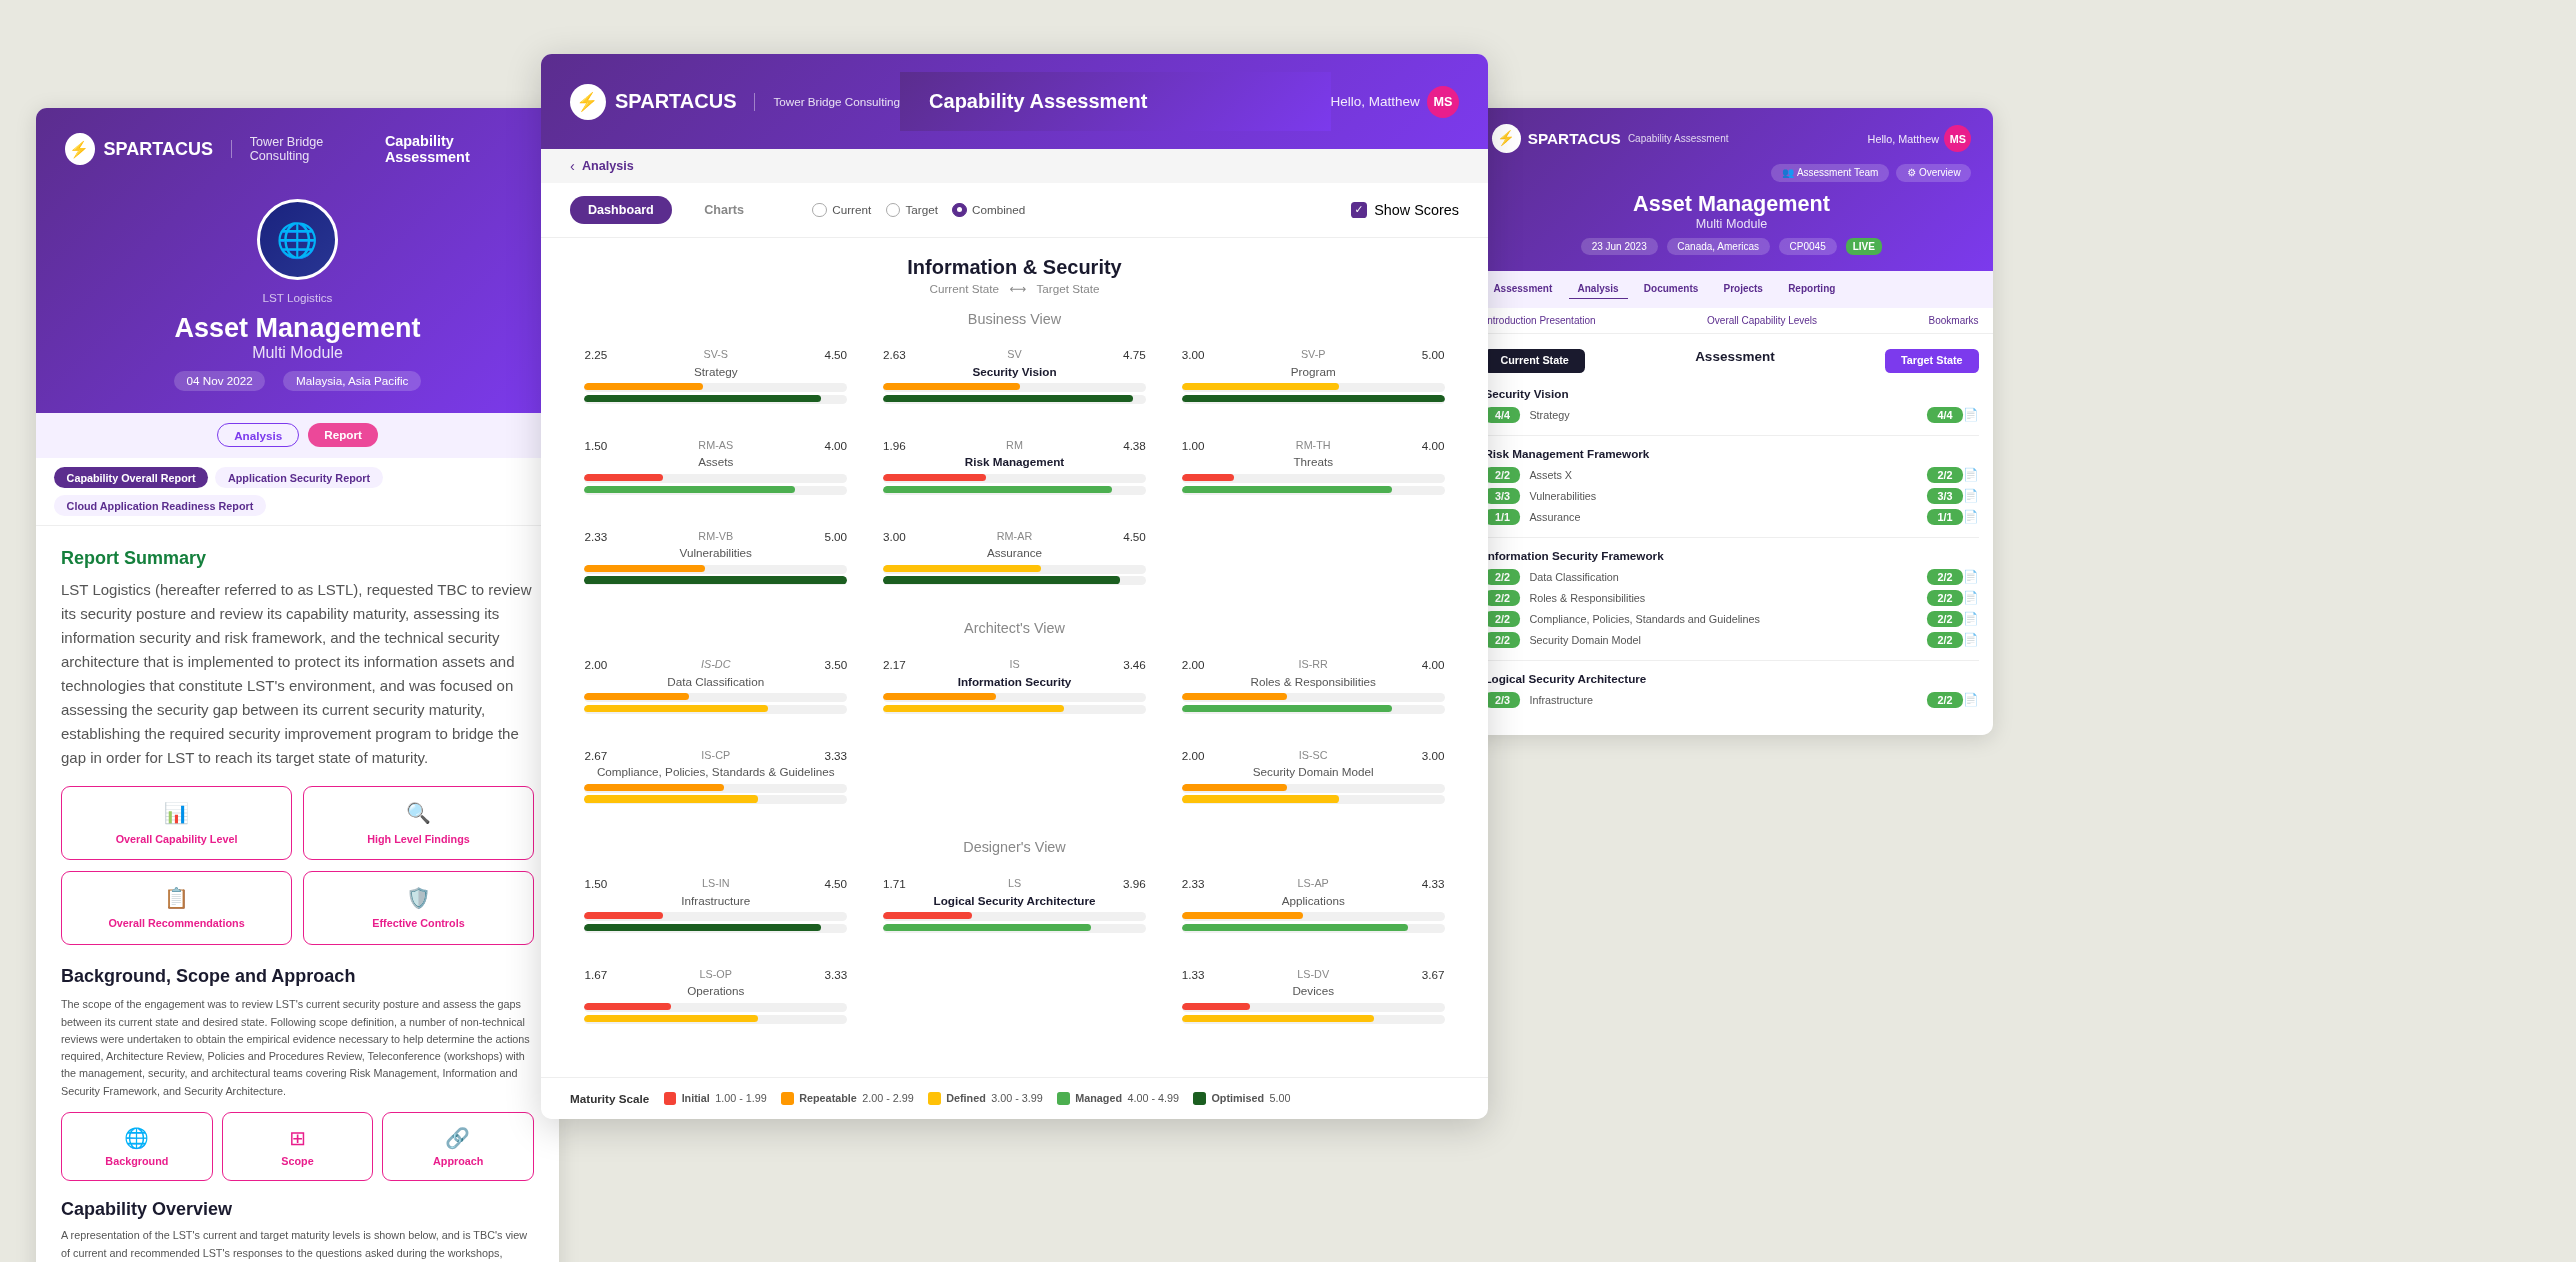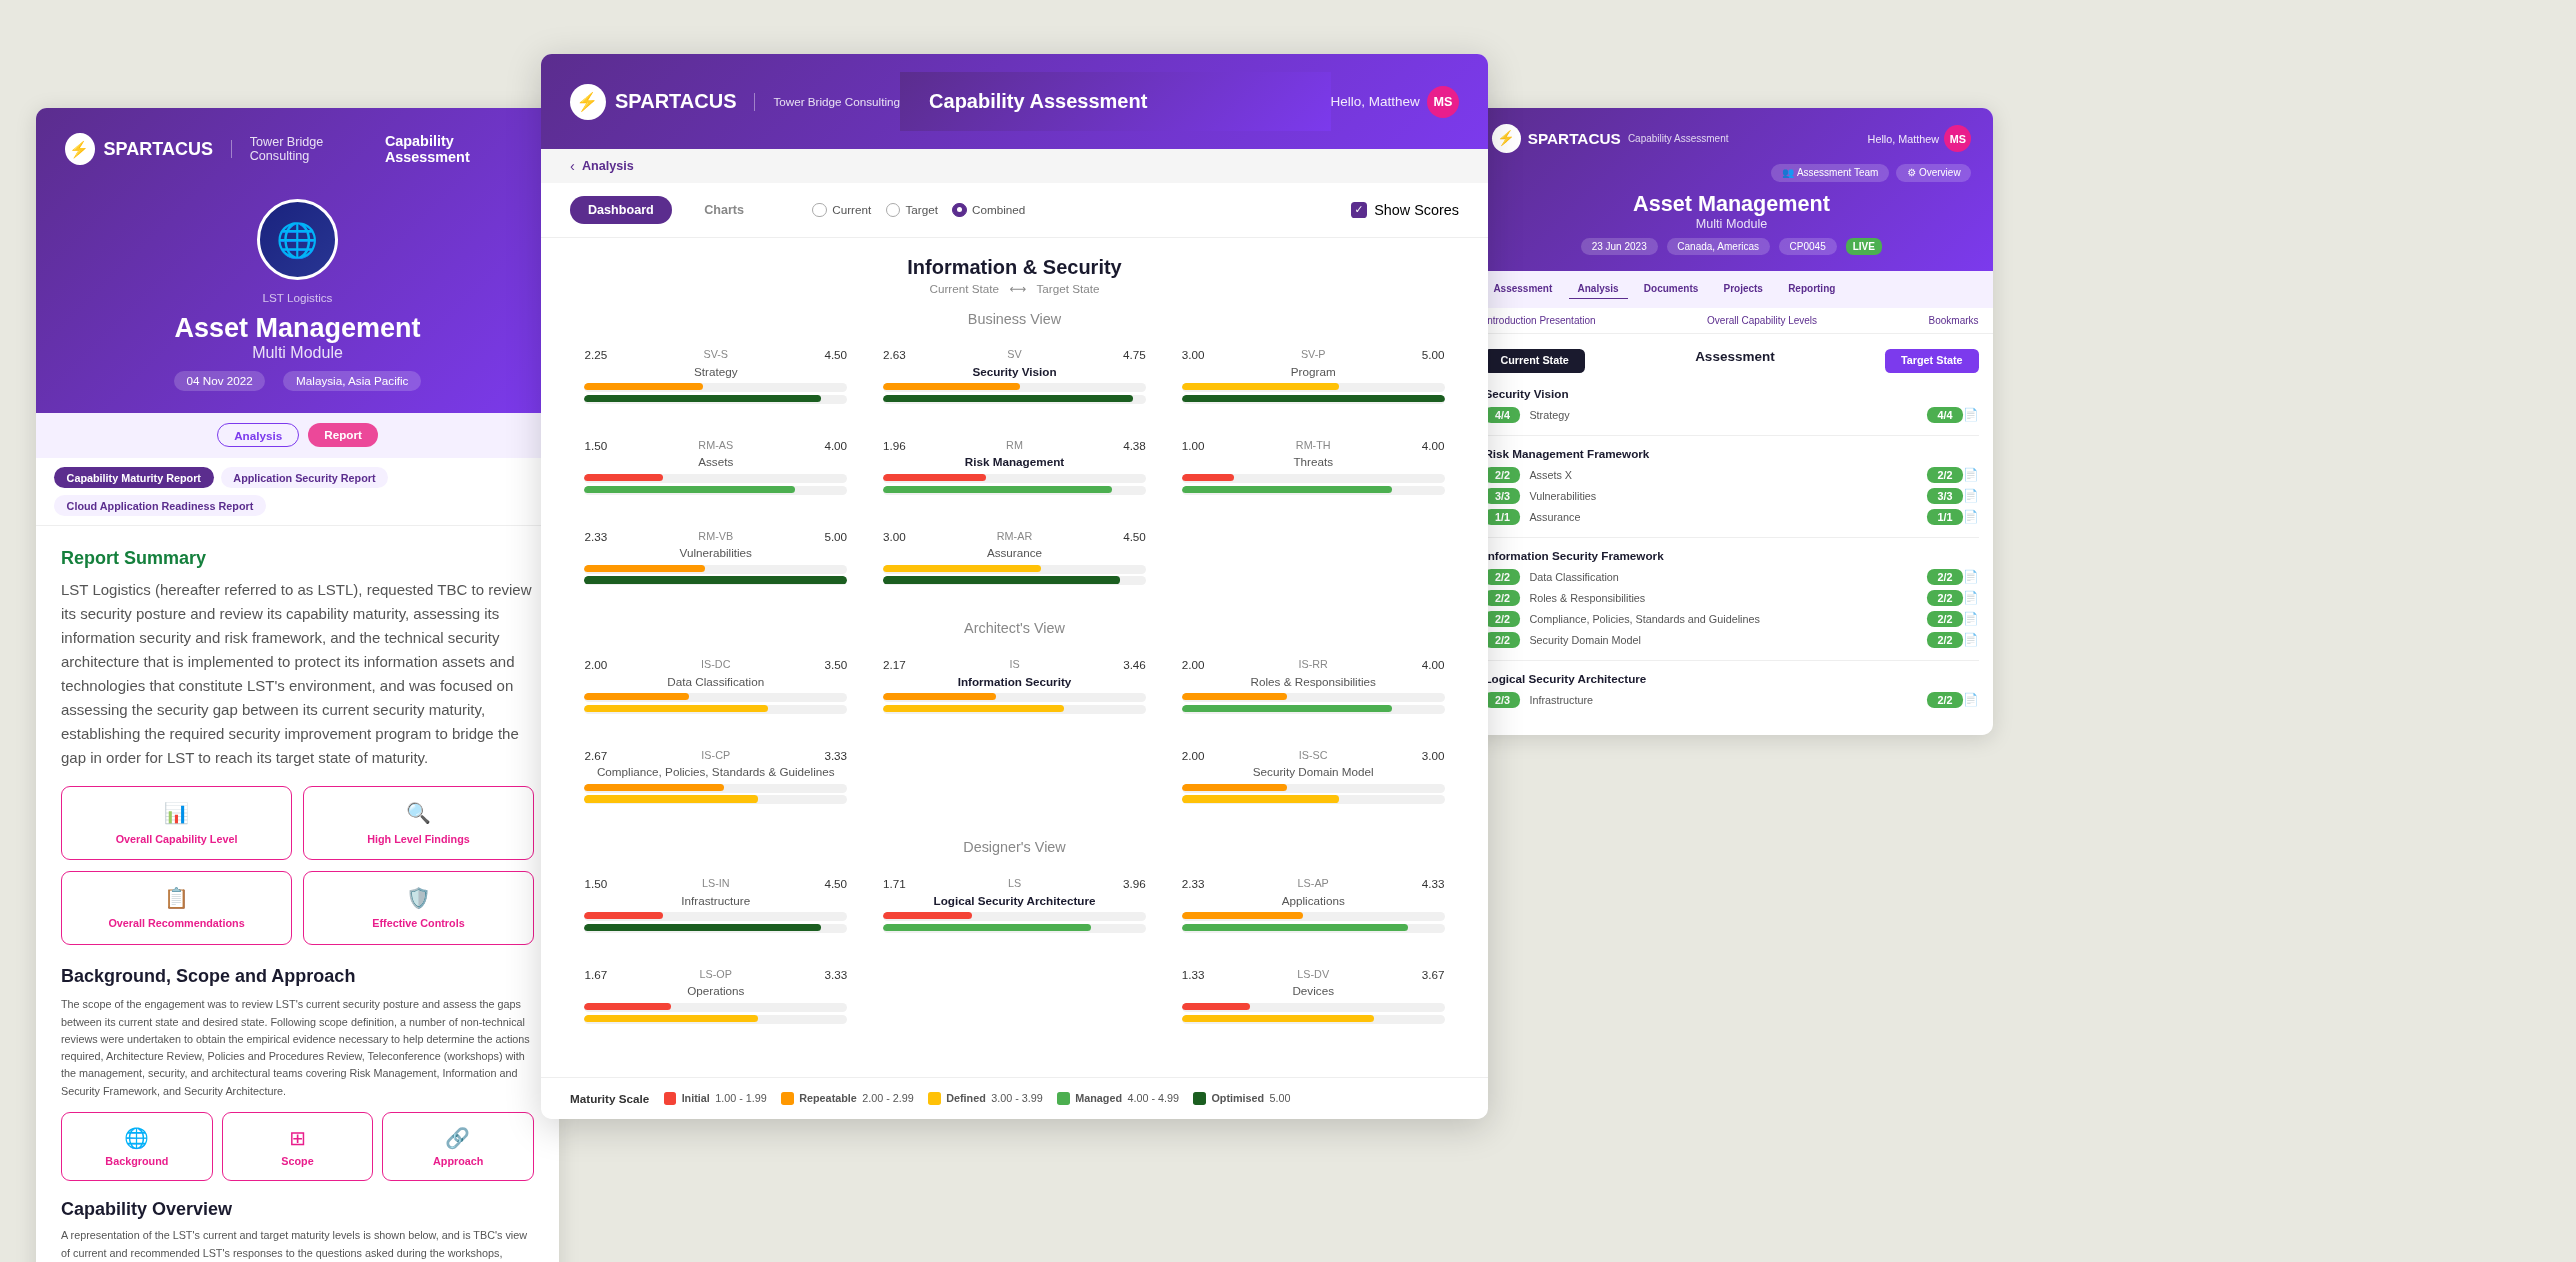--- a/index.html
+++ b/index.html
@@ -239,21 +239,21 @@
         <span class="meta-badge">Malaysia, Asia Pacific</span>
       </div>
     </div>
 
     <div class="panel-nav">
       <span class="nav-badge outline">Analysis</span>
       <span class="nav-badge">Report</span>
     </div>
 
     <div class="tabs-row">
-      <span class="tab-pill active">Capability Maturity Report</span>
+      <span class="tab-pill active">Capability Overall Report</span>
       <span class="tab-pill">Application Security Report</span>
       <span class="tab-pill">Cloud Application Readiness Report</span>
     </div>
 
     <div class="panel-body">
       <div class="section-title">Report Summary</div>
       <div class="section-text">LST Logistics (hereafter referred to as LSTL), requested TBC to review its security posture and review its capability maturity, assessing its information security and risk framework, and the technical security architecture that is implemented to protect its information assets and technologies that constitute LST's environment, and was focused on assessing the security gap between its current security maturity, establishing the required security improvement program to bridge the gap in order for LST to reach its target state of maturity.</div>
 
       <div class="quick-links">
         <div class="quick-link-btn">
@@ -487,21 +487,21 @@
         </div>
       </div>
 
       <div class="view-section">
         <div class="view-title">Architect's View</div>
         <div style="display:grid;grid-template-columns:1fr 1fr 1fr;gap:10.8px 7.2px;">
 
           <div class="metric-card">
             <div class="metric-scores">
                 <span>2.00</span>
-                <span style="color:#888;font-size:10.8px;">IS-DC</span>
+                <span style="color:#888;font-size:10.8px;font-style:italic;">IS-DC</span>
                 <span>3.50</span>
               </div>
             <div class="metric-name">Data Classification</div>
             <div class="bar-track">
                 <div style="height:7.2px;background:#ff9800;width:40%;border-radius:3.6px;"></div>
               </div>
             <div class="bar-track">
                 <div style="height:7.2px;background:#ffc107;width:70%;border-radius:3.6px;"></div>
               </div>
           </div>

